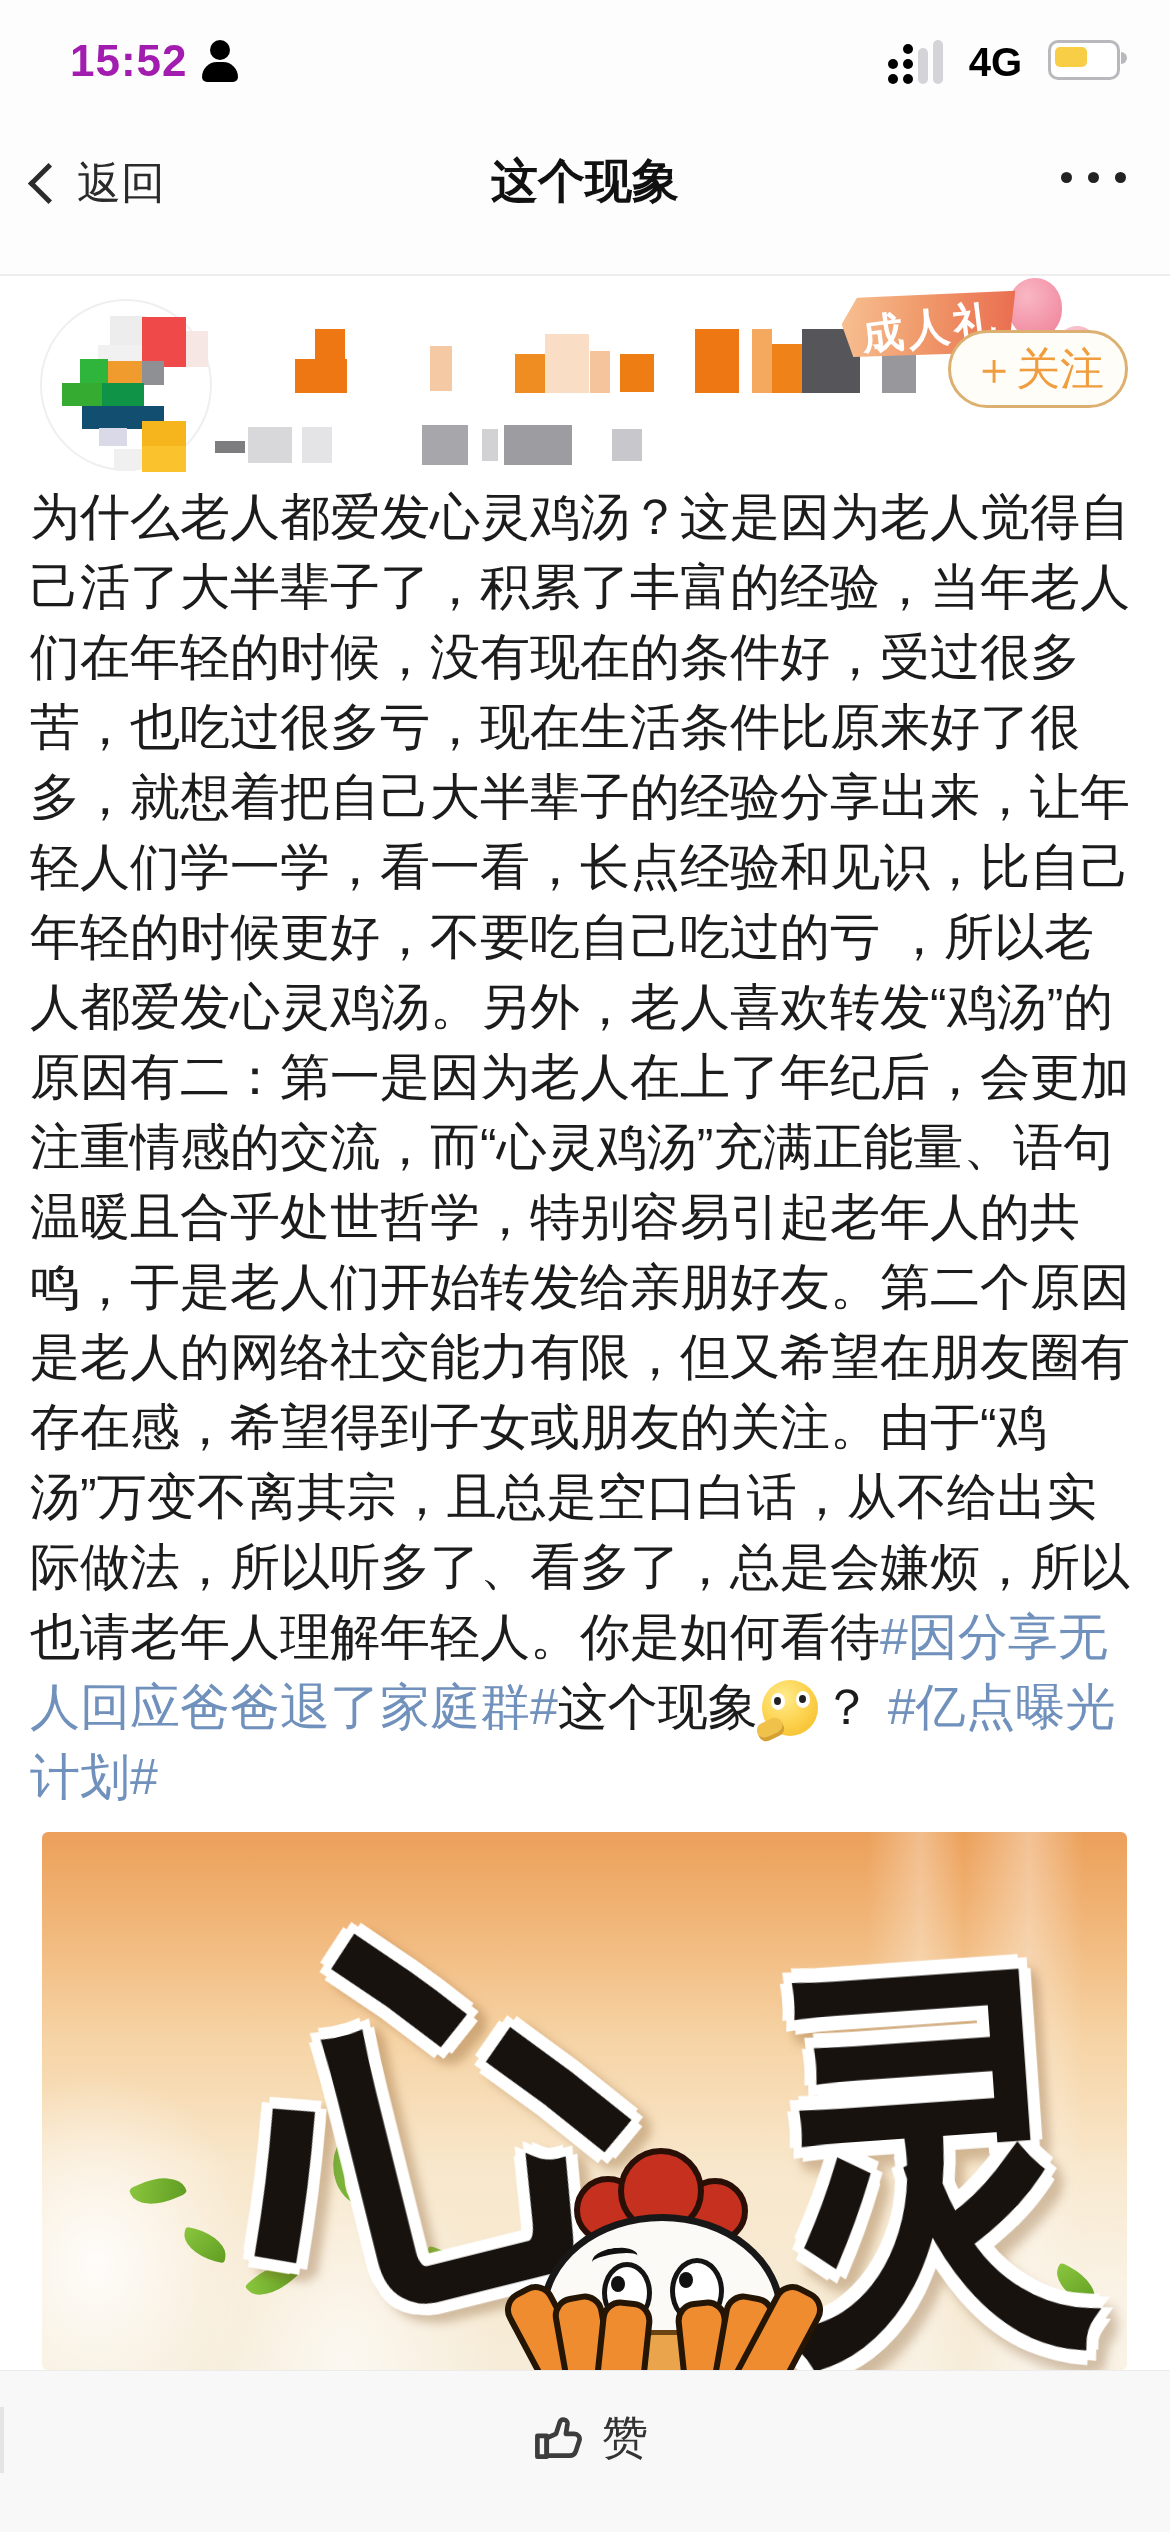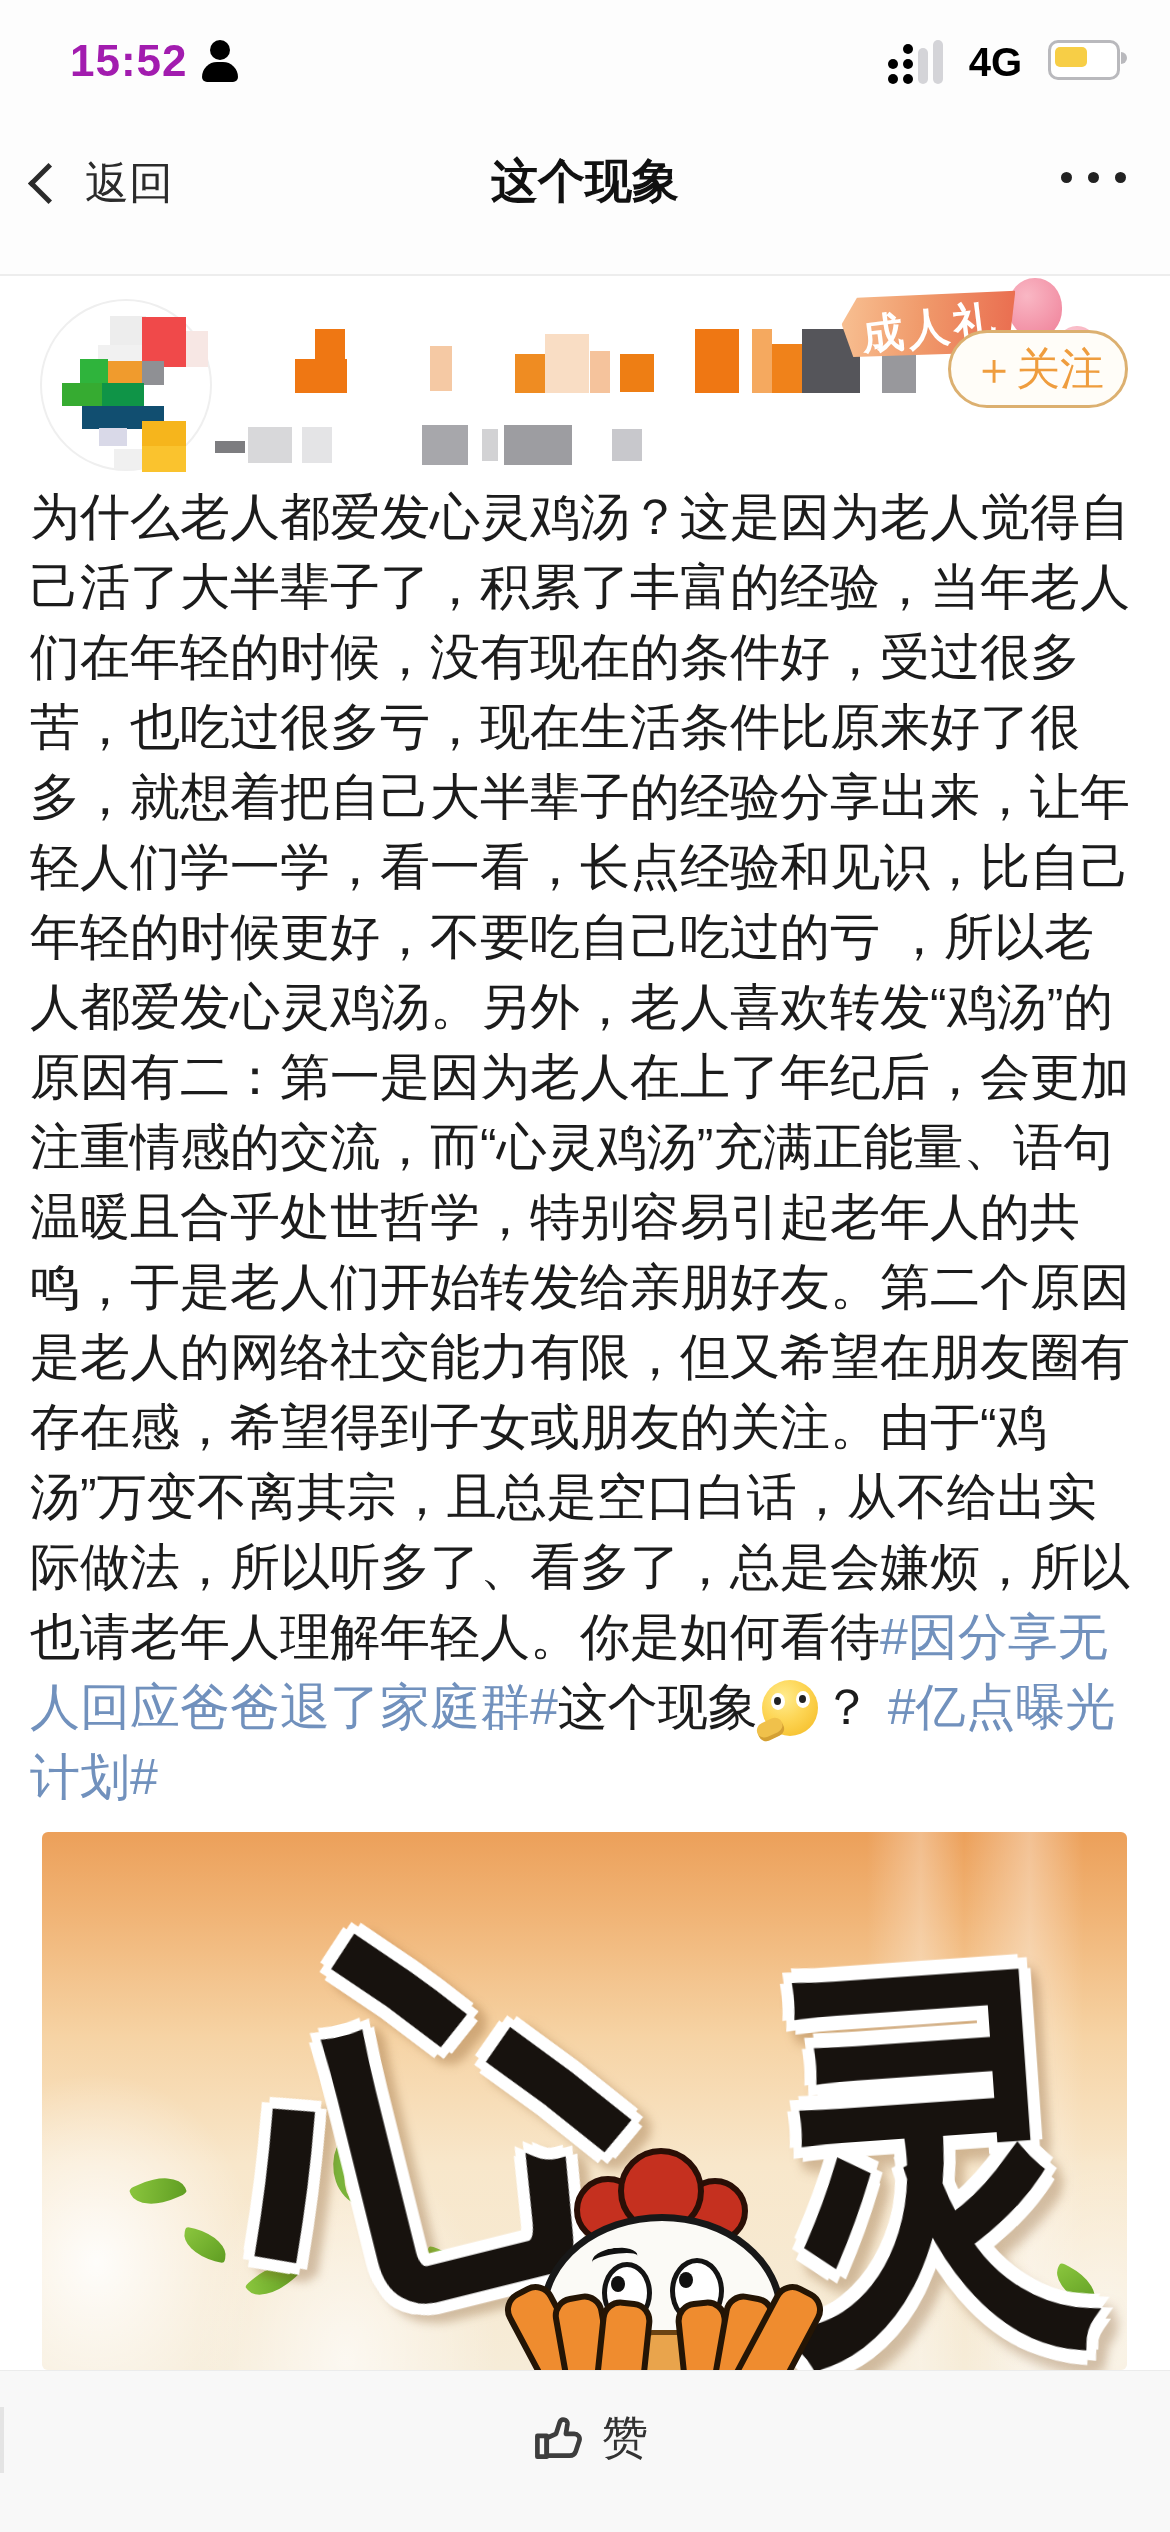--- a/index.html
+++ b/index.html
@@ -20,21 +20,21 @@
   .sig-bar{width:10px;border-radius:5px;background:#d4d4d8;display:block;}
   .sb-net{font-size:40px;font-weight:600;color:#000;padding-bottom:0px;}
   .battery{position:relative;width:66px;height:34px;border:3px solid #b9b9bd;border-radius:10px;background:#fff;margin-bottom:2px;}
   .battery .fill{position:absolute;left:4px;top:4px;width:32px;height:20px;border-radius:5px;background:#f7ce46;}
   .battery .cap{position:absolute;right:-10px;top:9px;width:6px;height:12px;border-radius:0 6px 6px 0;background:#b9b9bd;}
 
   
   .nav-bar{position:relative;height:184px;background:#fdfdfd;border-bottom:2px solid #ededed;box-sizing:border-box;}
   .nav-back{position:absolute;left:34px;top:62px;display:flex;align-items:center;gap:14px;cursor:pointer;}
   .chevron-left{width:24px;height:24px;border-left:5px solid #2b2b2b;border-bottom:5px solid #2b2b2b;transform:rotate(45deg);display:inline-block;}
-  .nav-back-label{font-size:44px;color:#2b2b2b;margin-left:8px;}
+  .nav-back-label{font-size:44px;color:#2b2b2b;}
   .nav-title{position:absolute;left:0;right:0;top:58px;text-align:center;font-size:47px;font-weight:700;color:#111;}
   .nav-more{position:absolute;right:44px;top:80px;display:flex;gap:16px;}
   .nav-more i{width:11px;height:11px;border-radius:50%;background:#222;display:block;}
 
   
   .post-header{position:relative;height:196px;background:#fff;}
   .avatar{position:absolute;left:40px;top:23px;width:168px;height:168px;border:2px solid #efefef;border-radius:50%;background:#fff;}
   [data-mosaic]{display:block;}
   [data-mosaic] span{position:absolute;display:block;}
   .name-mosaic{position:absolute;left:250px;top:45px;width:700px;height:80px;}

